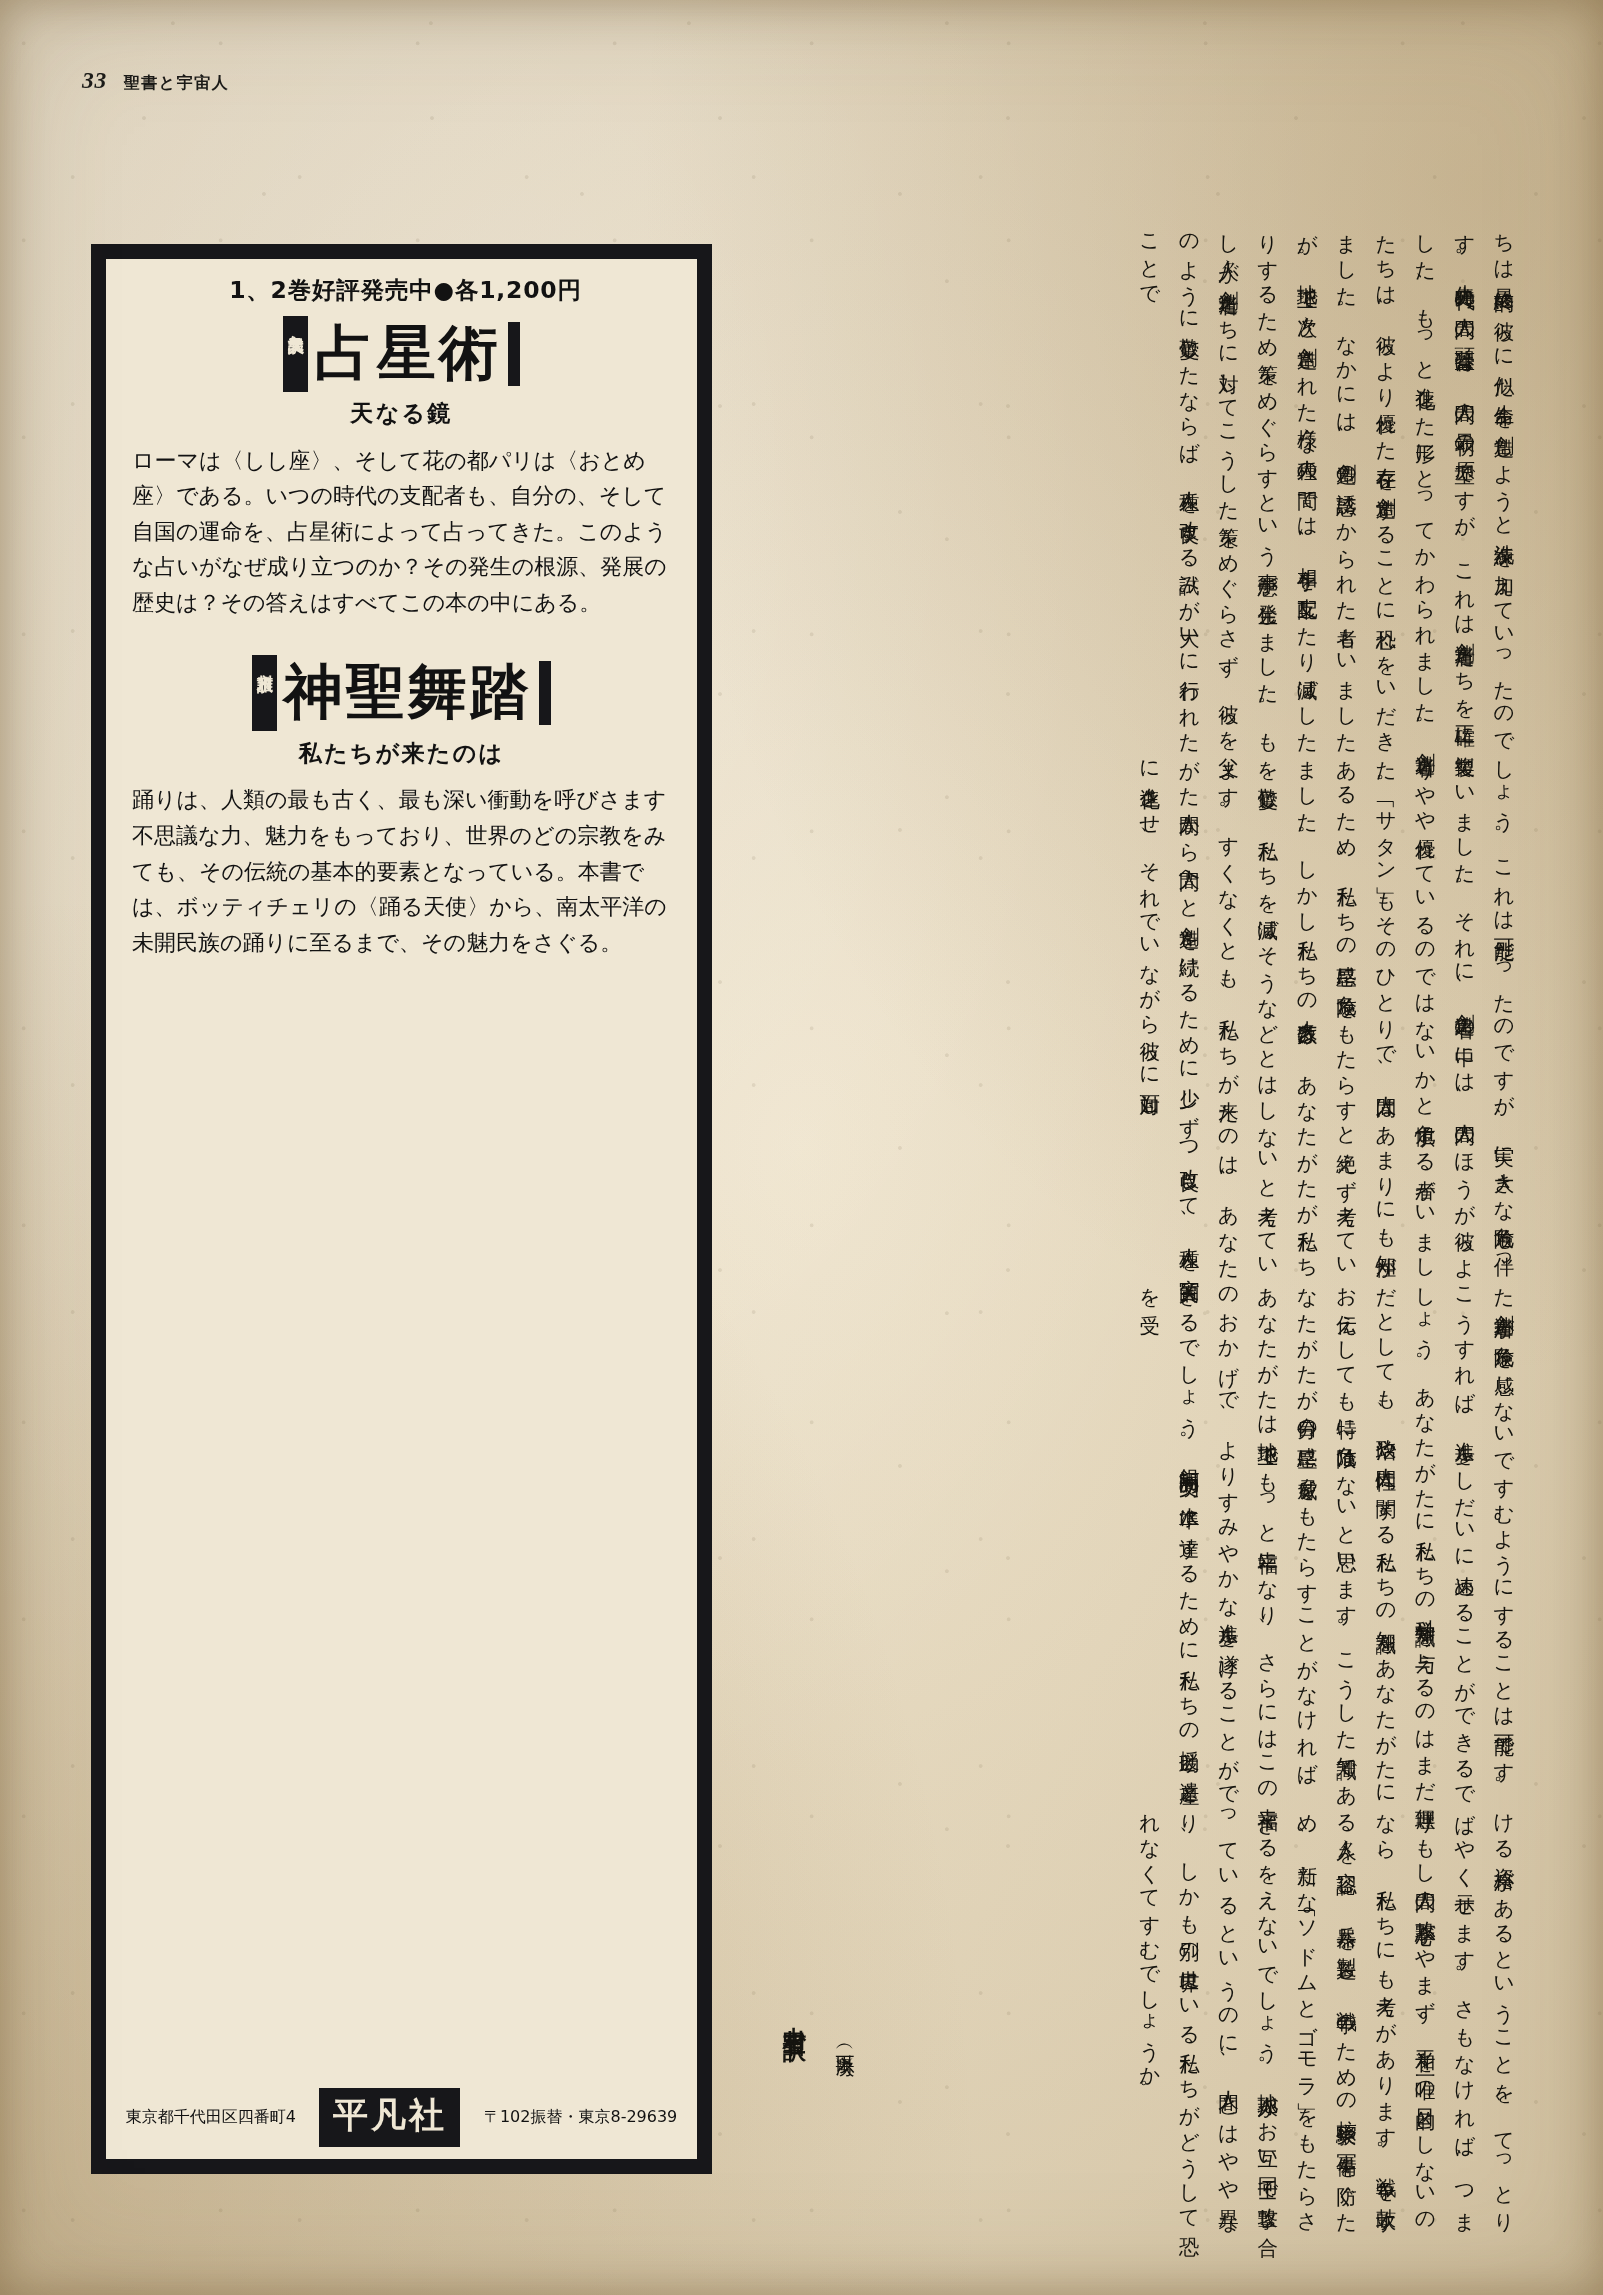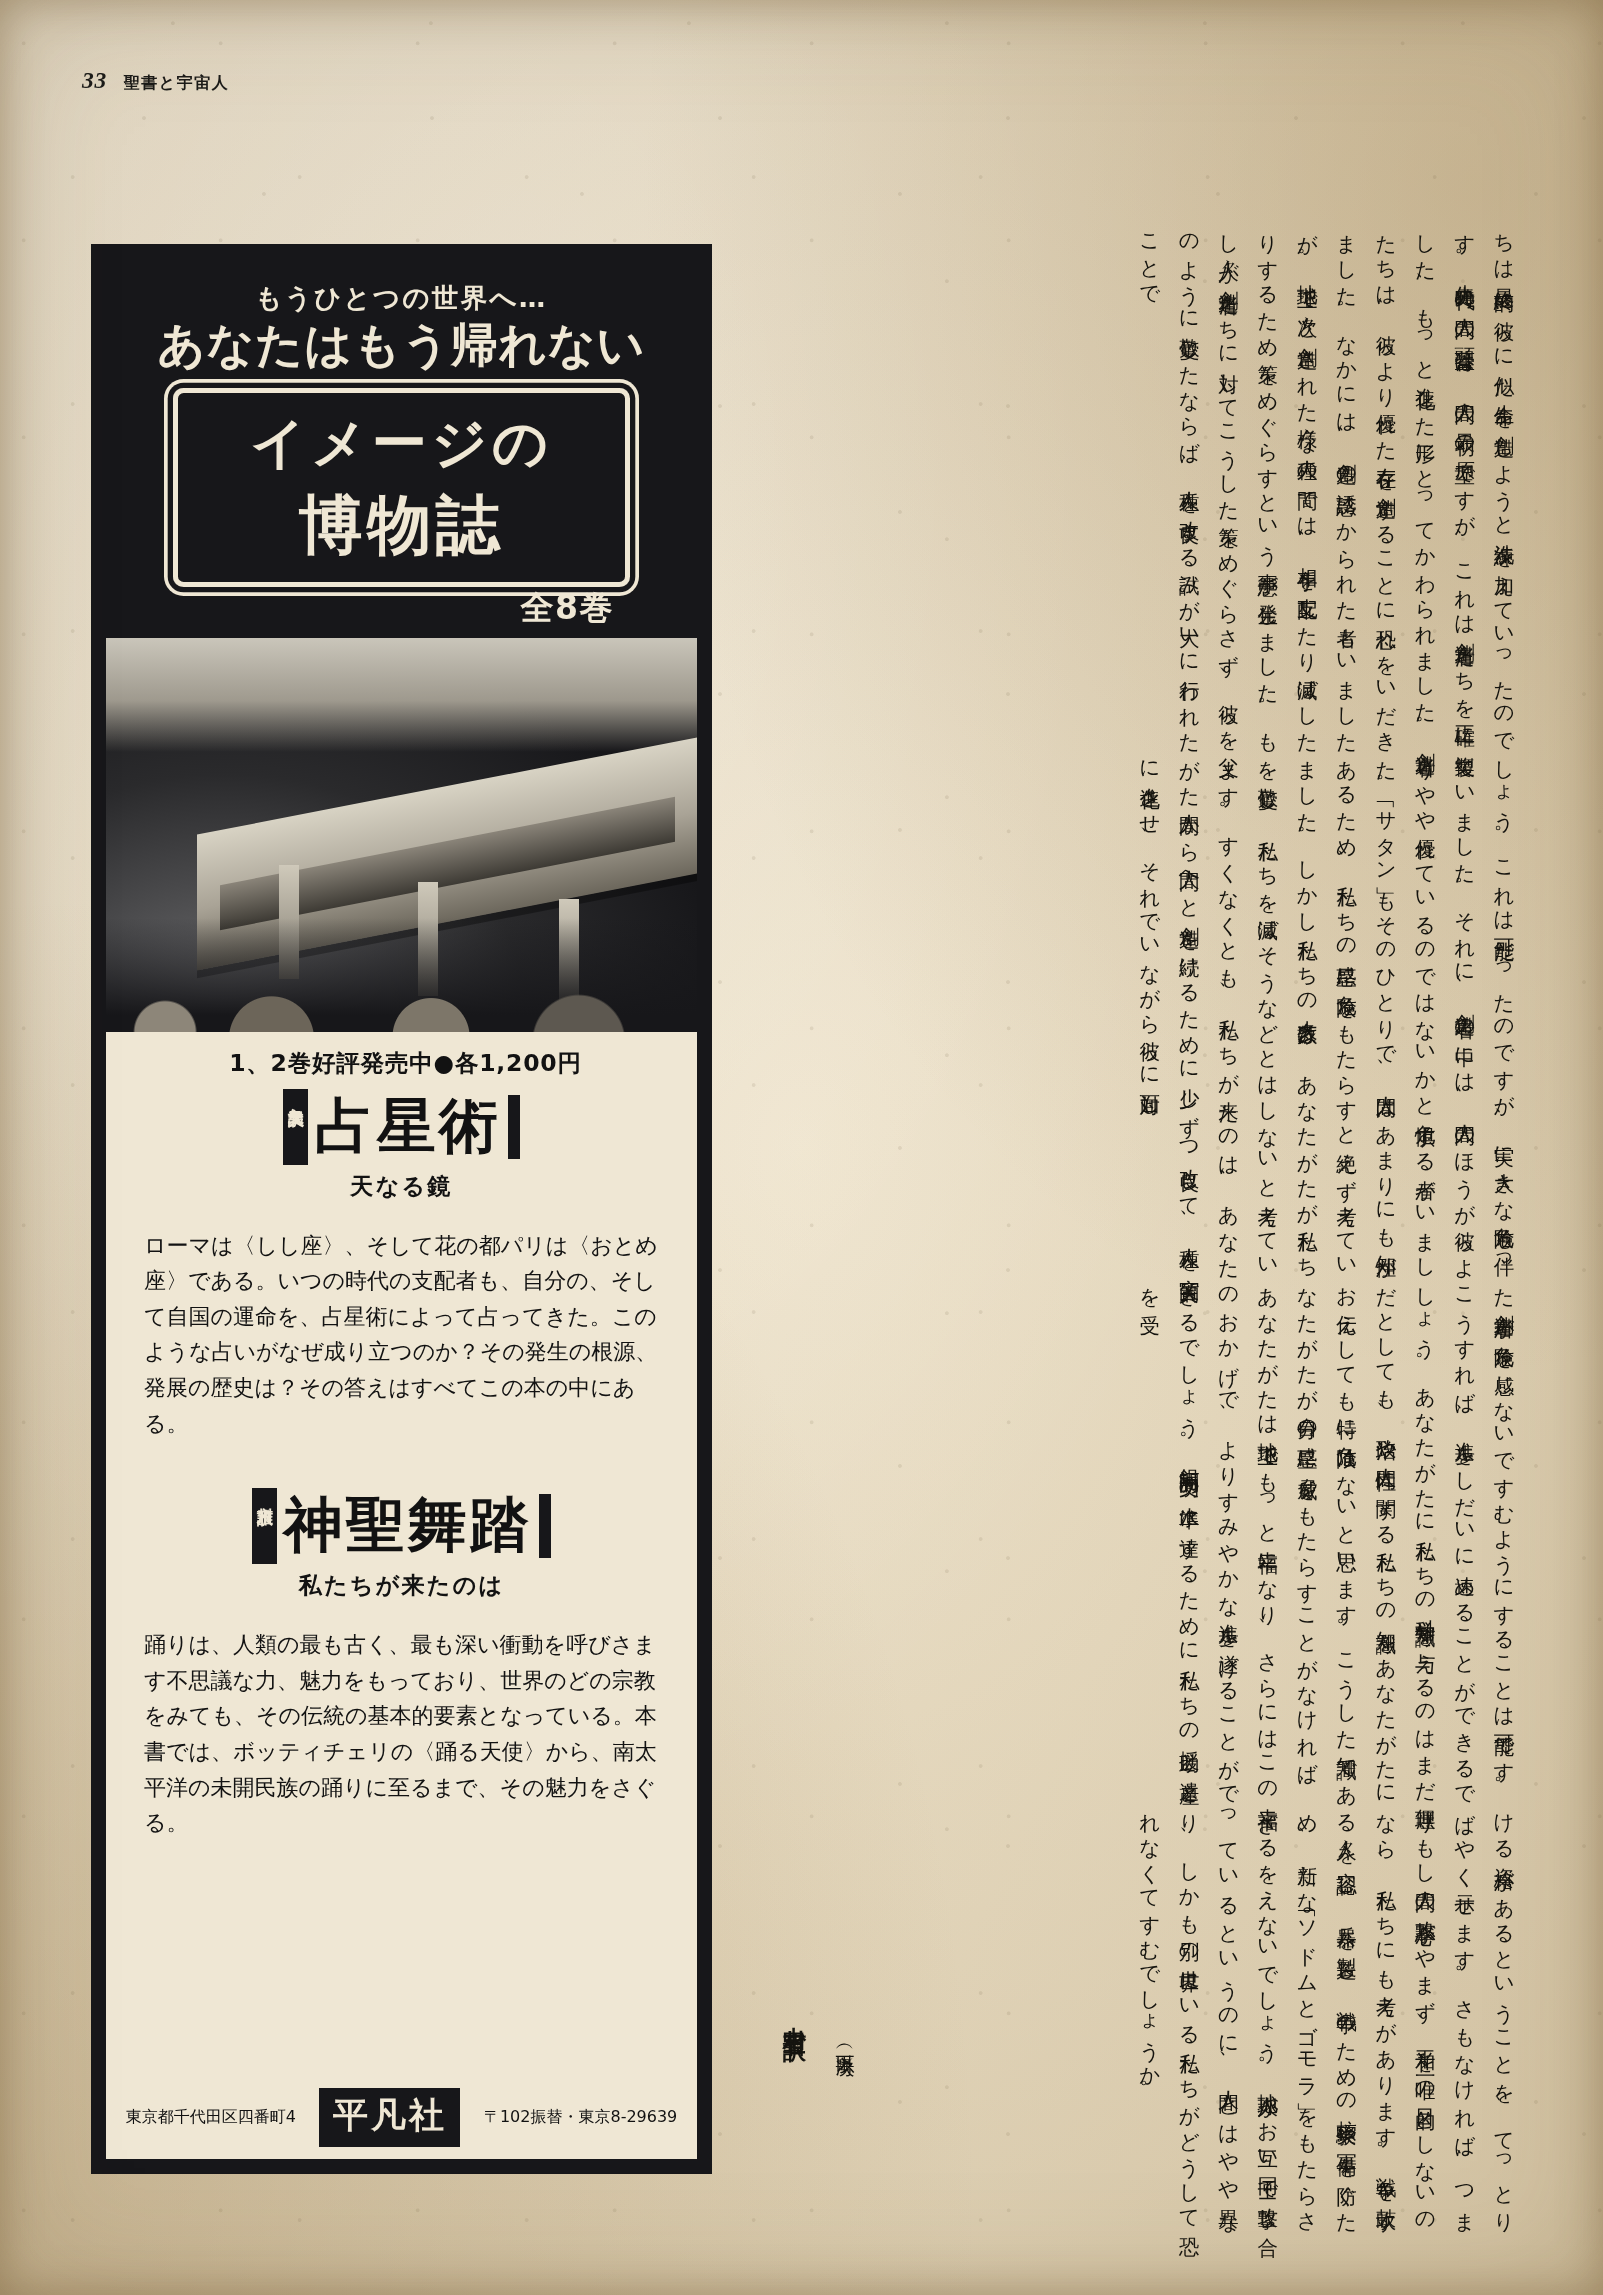--- a/index.html
+++ b/index.html
@@ -254,21 +254,21 @@
     margin-top: 4.5px;
   }
   .bk-desc {
     font-family: "DejaVu Sans", sans-serif;
     font-size: 22px;
     line-height: 1.62;
     padding: 13.6px 26px 7.6px 26px;
     letter-spacing: 0px;
     color: #121212;
   }
-  .bk-desc p { margin: 12px; }
+  .bk-desc p { margin: 0; }
   #ad-colophon {
     position: absolute;
     left: 0; right: 0; bottom: 0;
     height: 83px;
     display: flex;
     align-items: center;
     justify-content: space-between;
     padding: 0 19.7px;
     box-sizing: border-box;
     font-family: "DejaVu Sans", sans-serif;
@@ -348,38 +348,20 @@
   <div id="speckle"></div>
 
   <div id="runhead">
     <span class="folio">33</span>
     <span class="title">聖書と宇宙人</span>
   </div>
 
   <div id="ad">
     <div id="ad-inner">
 
-      <div id="ad-hero">
-        <div id="ad-kicker">もうひとつの世界へ…</div>
-        <div id="ad-headline">あなたはもう帰れない</div>
-        <div id="ad-seriesbox">
-          <div class="l1">イメージの</div>
-          <div class="l2">博物誌</div>
-        </div>
-        <div id="ad-volumes">全8巻</div>
-        <div id="ad-photo">
-          <div class="sky"></div>
-          <div class="ramp"></div>
-          <div class="ramp2"></div>
-          <div class="pillarA"></div>
-          <div class="pillarB"></div>
-          <div class="pillarC"></div>
-          <div class="rubble"></div>
-        </div>
-      </div>
 
       <div id="ad-body">
         <div class="ad-price">1、2巻好評発売中●各1,200円</div>
 
         <div class="bk-titlewrap">
           <span class="bk-translator">矢島文夫訳</span>
           <span class="bk-title">占星術</span>
           <span class="bk-bar"></span>
         </div>
         <div class="bk-subtitle">天なる鏡</div>

